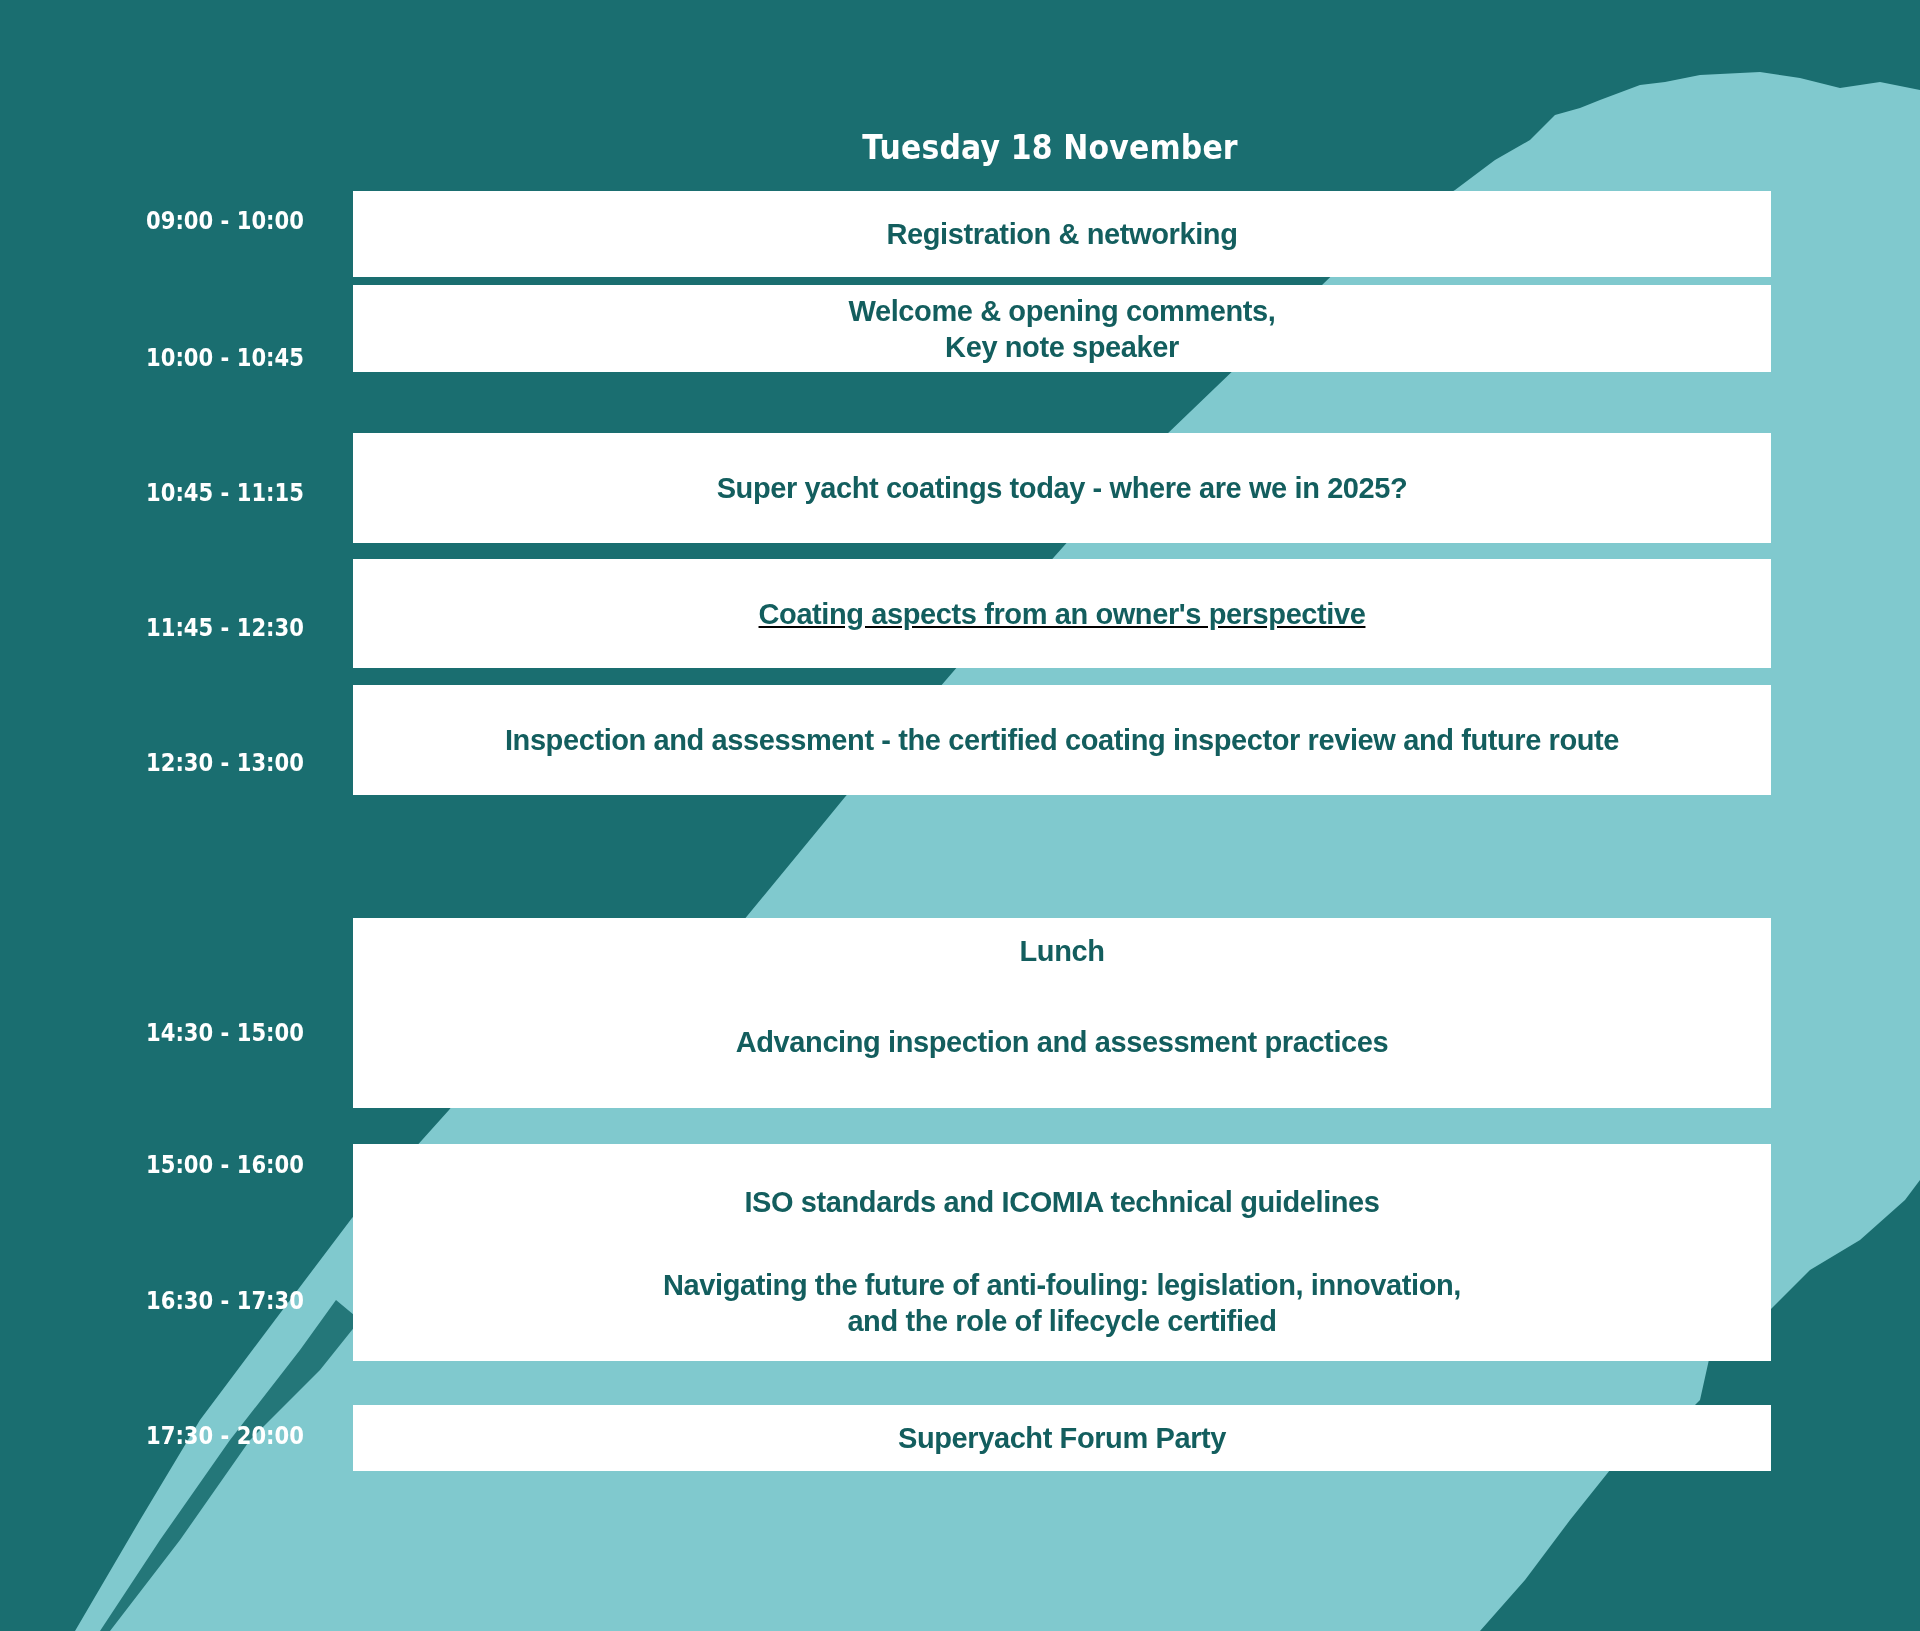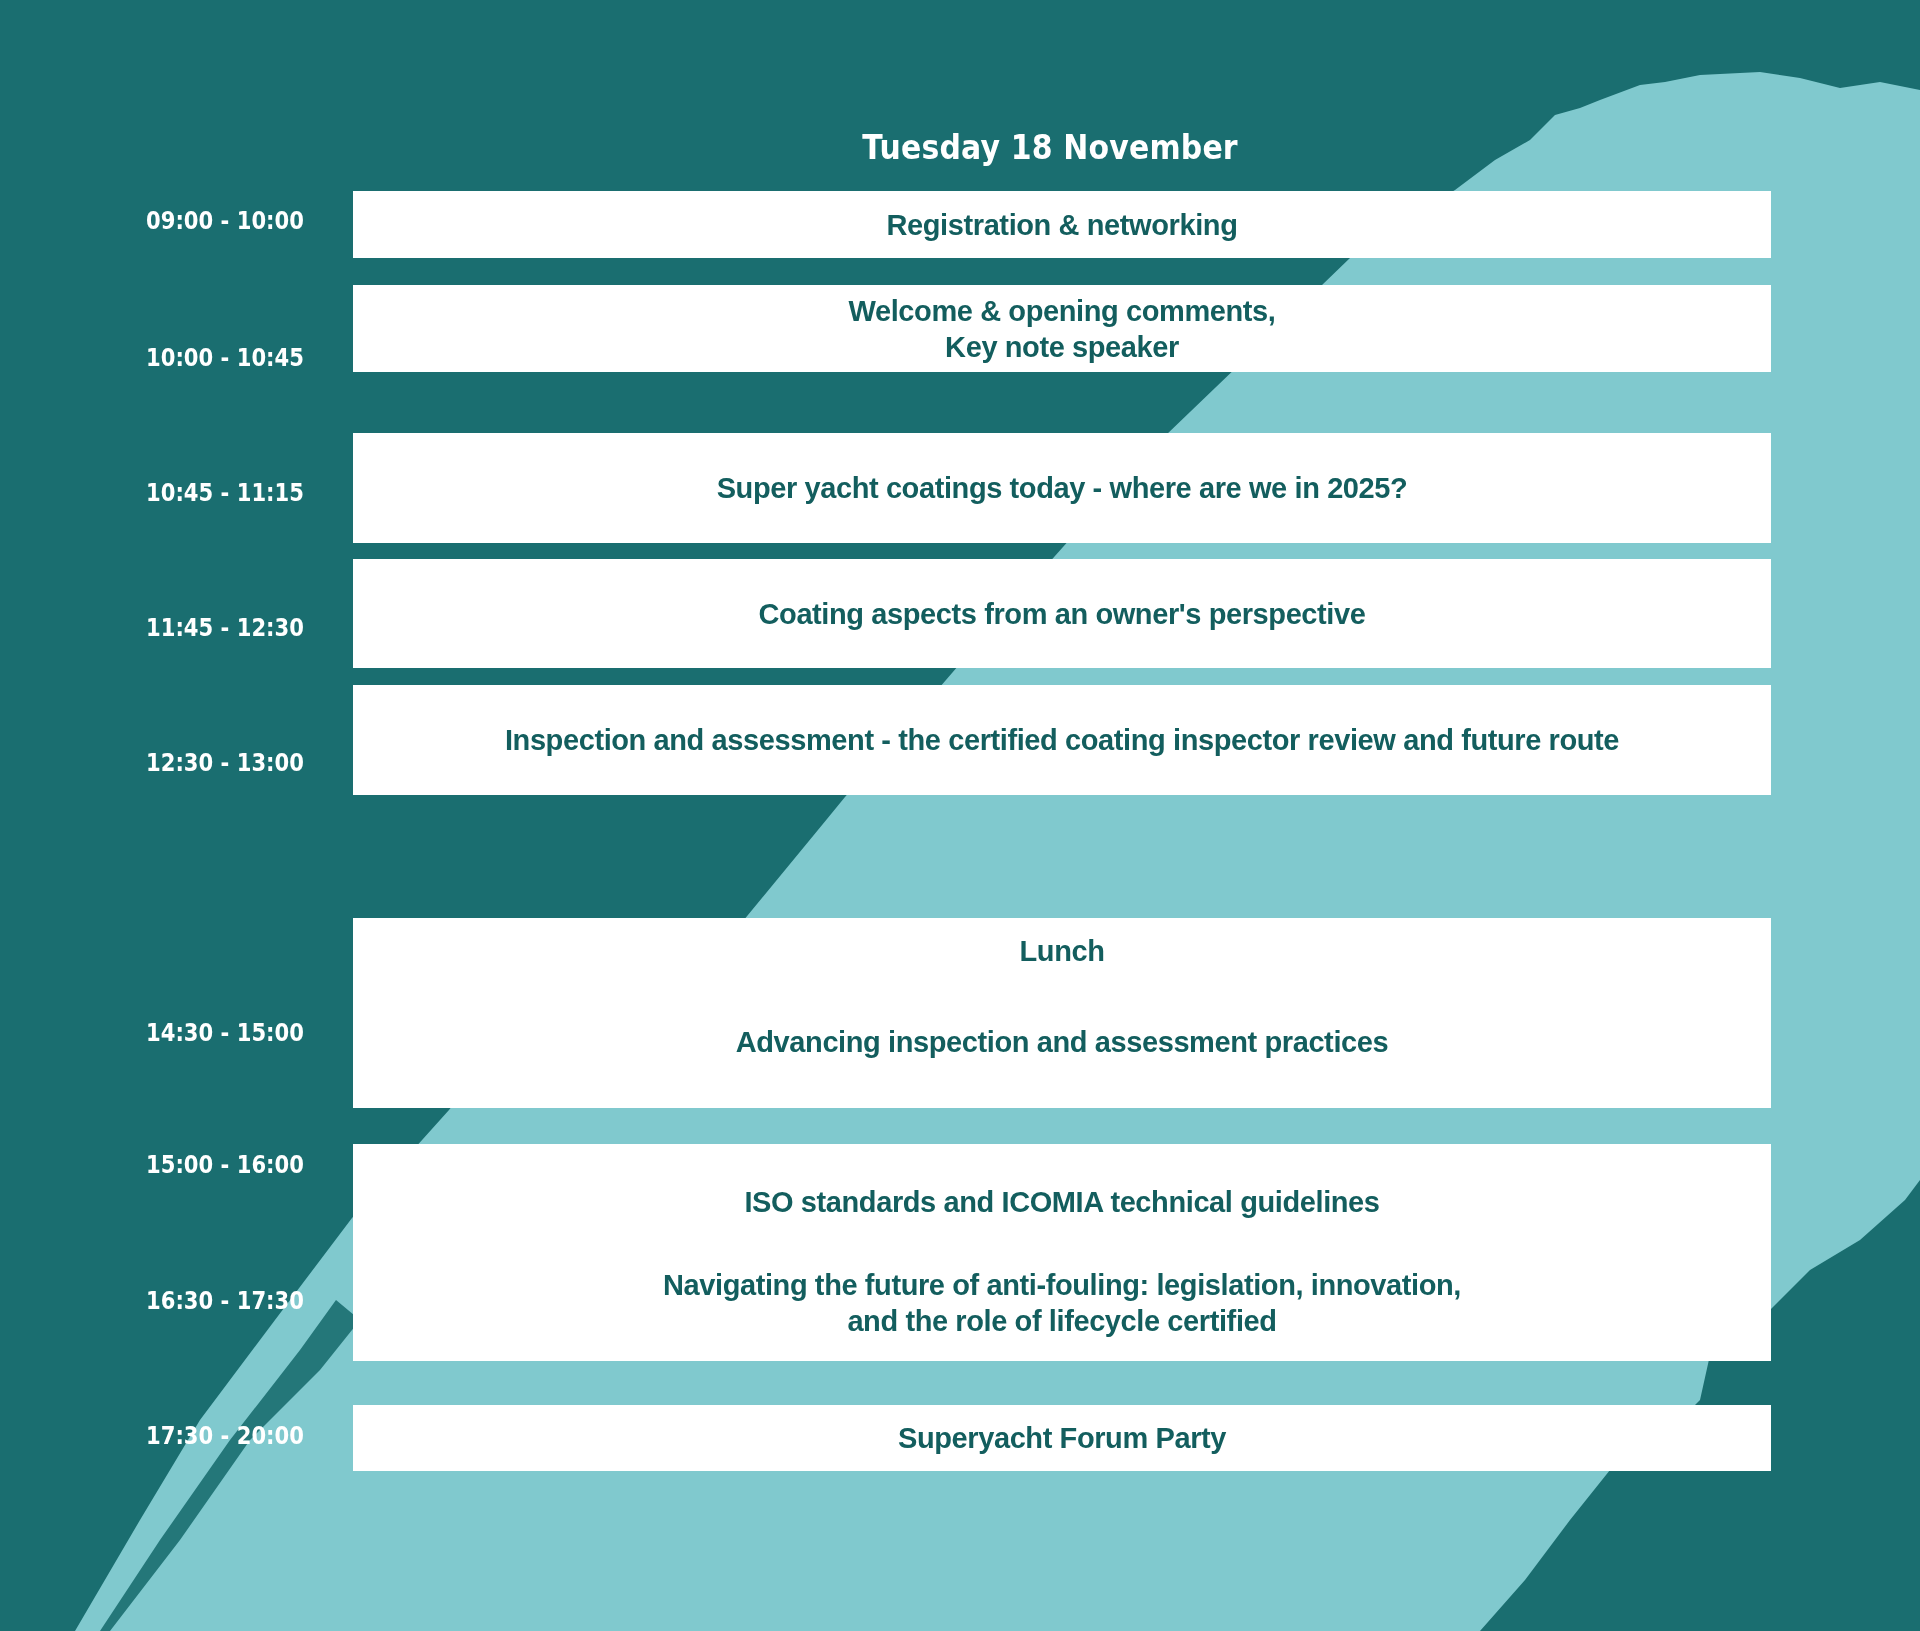--- a/index.html
+++ b/index.html
@@ -45,37 +45,37 @@
     L 1760 72 L 1800 78 L 1840 88 L 1880 82 L 1920 90
     L 1920 1180 L 1905 1200 L 1860 1240 L 1810 1270 L 1780 1300
     L 1750 1330 L 1710 1355 L 1700 1400 L 1660 1440 L 1610 1470
     L 1570 1520 L 1525 1580 L 1480 1631 Z"></path>
   <path fill="#1a6e70" d="M 110 1631 L 180 1540 L 250 1440 L 320 1370 L 360 1320 L 336 1300 L 300 1350 L 230 1440 L 160 1540 L 100 1631 Z" opacity="0.9"></path>
 </svg>
 
 <div class="title">Tuesday 18 November</div>
 
 <div class="time" style="top:207px;">09:00 - 10:00</div>
-<div class="box" style="top:191px;height:67px;">
+<div class="box" style="top:191px;height:86px;">
   <span class="box-text">Registration &amp; networking</span>
 </div>
 
 <div class="time" style="top:344px;">10:00 - 10:45</div>
 <div class="box" style="top:285px;height:87px;">
   <span class="box-text">Welcome &amp; opening comments,
 Key note speaker</span>
 </div>
 
 <div class="time" style="top:479px;">10:45 - 11:15</div>
 <div class="box" style="top:433px;height:110px;">
   <span class="box-text">Super yacht coatings today - where are we in 2025?</span>
 </div>
 
 <div class="time" style="top:614px;">11:45 - 12:30</div>
-<div class="box" style="top:559px;height:109px;">
+<div class="box" style="top:559px;height:109px;text-decoration:underline;">
   <span class="box-text">Coating aspects from an owner's perspective</span>
 </div>
 
 <div class="time" style="top:749px;">12:30 - 13:00</div>
 <div class="box" style="top:685px;height:110px;">
   <span class="box-text">Inspection and assessment - the certified coating inspector review and future route</span>
 </div>
 
 <div class="time" style="top:884px;"></div>
 <div class="box" style="top:918px;height:65px;">

